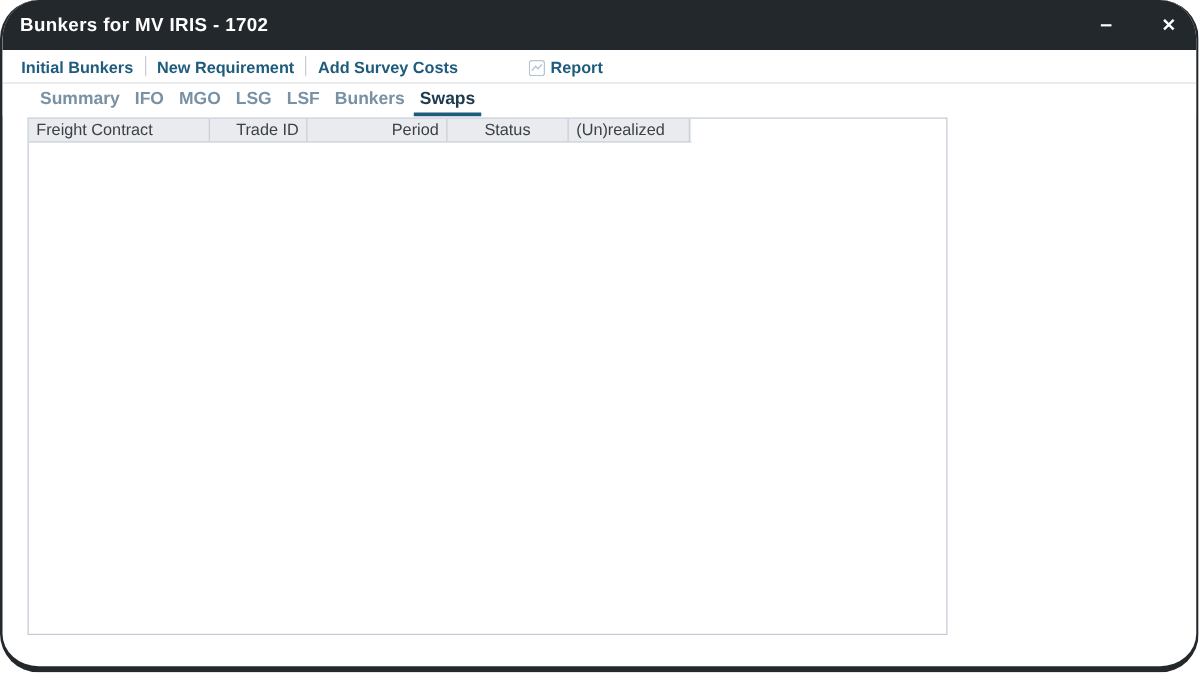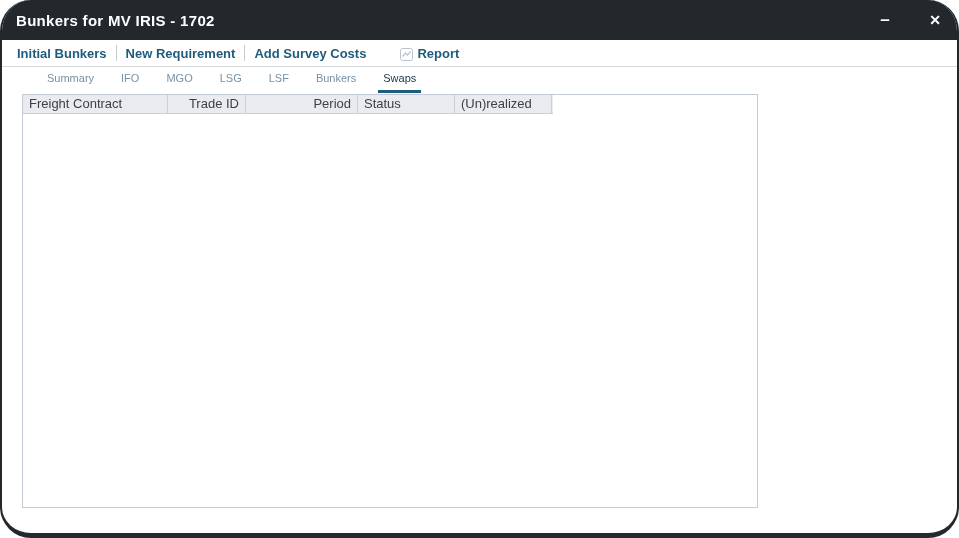--- a/index.html
+++ b/index.html
@@ -69,20 +69,21 @@
   .win-btn.minimize { font-size: 17px; }
 
   
   .toolbar {
     height: 27px;
     display: flex;
     align-items: center;
     padding-left: 15px;
     border-bottom: 1px solid var(--toolbar-border);
     background: #ffffff;
+    gap: 23px;
   }
   .toolbar-items { display: flex; align-items: center; }
   .tb-link {
     color: var(--link);
     font-size: 13px;
     font-weight: bold;
     cursor: pointer;
     white-space: nowrap;
   }
   .tb-divider {
@@ -106,30 +107,29 @@
 
   
   .tabbar {
     height: 26px;
     display: flex;
     align-items: flex-end;
     padding-left: 25px;
     background: #ffffff;
   }
   .tab {
-    font-size: 11px;
-    font-weight: normal;
+    font-size: 14px;
+    font-weight: bold;
     color: var(--tab-inactive);
     padding: 0 5px;
     margin-right: 2px;
     line-height: 23px;
     border-bottom: 3px solid transparent;
     cursor: pointer;
     white-space: nowrap;
-    margin-left: 15px;
   }
   .tab.active {
     color: var(--tab-active-text);
     border-bottom-color: var(--tab-underline);
   }
 
   
   .panel {
     margin: 1px 14px 0 20px;
     width: 736px;
@@ -194,19 +194,19 @@
       <span class="tab">LSF</span>
       <span class="tab">Bunkers</span>
       <span class="tab active">Swaps</span>
     </div>
 
   <div class="panel">
     <div class="thead" id="thead">
         <div class="th" style="width: 145px; text-align: left;">Freight Contract</div>
         <div class="th" style="width: 78px; text-align: right;">Trade ID</div>
         <div class="th" style="width: 112px; text-align: right;">Period</div>
-        <div class="th" style="width: 97px; text-align: left;">Status</div>
+        <div class="th" style="width: 97px; text-align: center;">Status</div>
         <div class="th" style="width: 97px; text-align: left;">(Un)realized</div>
       </div>
     <div class="tbody"></div>
   </div>
 
 </div>
 
 </body></html>

